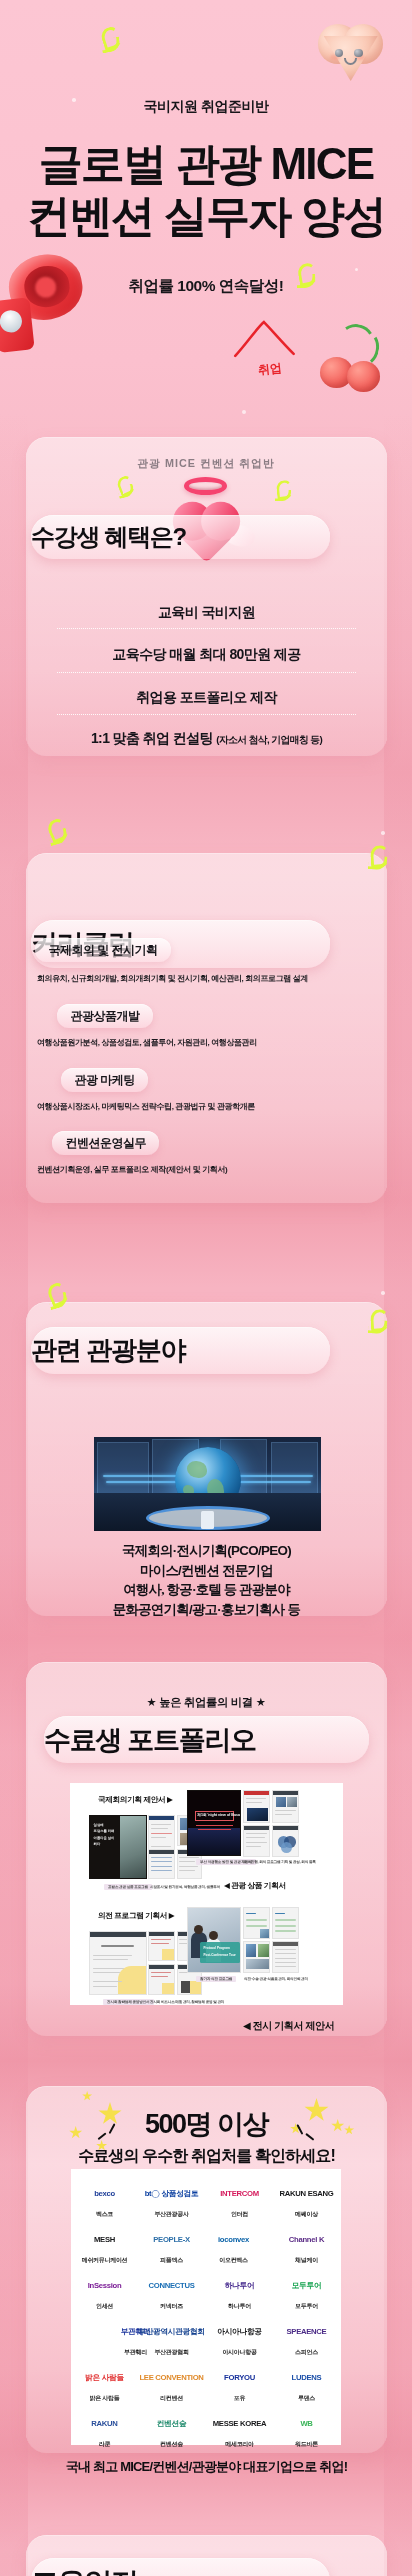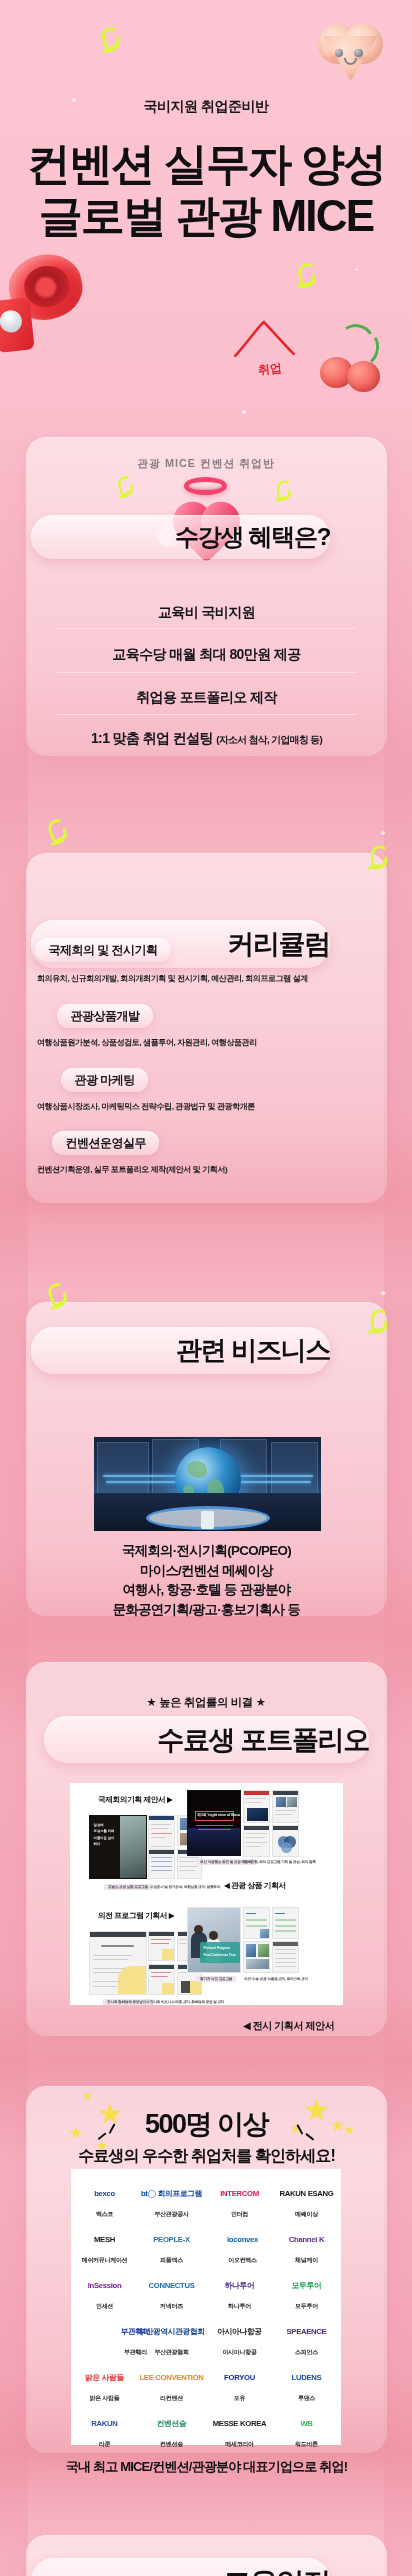--- a/index.html
+++ b/index.html
@@ -104,21 +104,21 @@
     background:linear-gradient(180deg,rgba(255,255,255,.52),rgba(255,255,255,.16));
     box-shadow:0 5.2px 14.4px rgba(222,120,140,.18), inset 0 0.5px 0 rgba(255,255,255,.6);}
 
   .eyebrow{position:absolute;left:0;width:100%;text-align:center;
     font-size:10.8px;font-weight:800;color:#8b7d84;letter-spacing:1px;}
 
   
   .pill{position:absolute;left:31px;width:299px;height:44px;border-radius:23px;
     background:linear-gradient(180deg,rgba(255,255,255,.72),rgba(255,226,232,.5));
     box-shadow:0 4.1px 10.3px rgba(226,121,142,.3), inset 0 0.5px 0 rgba(255,255,255,.85);
-    display:flex;align-items:center;justify-content:flex-end;}
+    display:flex;align-items:center;justify-content:flex-start;}
   .pill span{font-size:24px;font-weight:900;color:#0f0e11;letter-spacing:-1.3px;}
 
   
   .angel{position:absolute;left:160px;top:513px;width:93px;height:62px;z-index:0;}
   .angel .h{position:absolute;left:27px;top:3.1px;width:39px;height:39px;
     background:linear-gradient(160deg,#ff9ab4,#ef3b63 70%,#d21d45);
     transform:rotate(-45deg);border-radius:6.2px;}
   .angel .h::before,.angel .h::after{content:"";position:absolute;width:39px;height:39px;border-radius:50%;
     background:linear-gradient(160deg,#ff9ab4,#ef3b63 75%);}
   .angel .h::before{top:-19.6px;left:0;} .angel .h::after{top:0;left:19.6px;}
@@ -223,39 +223,40 @@
     </div>
 
     <div class="squiggle" style="left:99px;top:27px;transform:rotate(-4deg);"></div>
     <div class="squiggle" style="left:295px;top:263px;transform:rotate(4deg);"></div>
     <div class="dot" style="left:72px;top:98px;width:3.6px;height:3.6px;"></div>
     <div class="dot" style="left:355px;top:268px;width:3.1px;height:3.1px;"></div>
     <div class="dot" style="left:242px;top:410px;width:4.1px;height:4.1px;"></div>
 
     <div class="hero-kicker">국비지원 취업준비반</div>
     <div class="hero-title">
+      <div>글로벌 관광 MICE</div>
       <div>컨벤션 실무자 양성</div>
-      <div>글로벌 관광 MICE</div>
     </div>
 
     <div class="megaphone">
       <div class="cone"></div>
         <div class="inner"></div>
         <div class="inner2"></div>
       <div class="handle"></div>
         <div class="btn"></div>
     </div>
 
     <div class="cherry">
       <div class="stem s1"></div>
         <div class="stem s2"></div>
       <div class="ball b1"></div>
         <div class="ball b2"></div>
     </div>
 
+    <div class="hero-sub1">취업률 100% 연속달성!</div>
 
     <svg style="position:absolute;left:233px;top:319px;" width="67" height="41" viewBox="0 0 130 80">
       <path d="M4 72 C26 48, 46 18, 60 6 C74 20, 96 46, 118 68" stroke="#e8232a" stroke-width="5" fill="none" stroke-linecap="round"></path>
     </svg>
     <div class="hero-handwrite">취업</div>
   </section>
 
   <section>
     <div class="card" style="top:437px;height:319px;"></div>
 
@@ -320,21 +321,21 @@
   </section>
 
   <section>
     <div class="card" style="top:1302px;height:314px;"></div>
 
     <div class="squiggle" style="left:46px;top:1283px;transform:rotate(-10deg);"></div>
     <div class="squiggle" style="left:367px;top:1309px;transform:rotate(10deg);"></div>
     <div class="dot" style="left:381px;top:1291px;width:3.6px;height:3.6px;"></div>
 
     <div class="pill" style="top:1327px;height:47px;">
-      <span style="font-size:26px;">관련  비즈니스</span>
+      <span style="font-size:26px;">관련  관광분야</span>
     </div>
 
     <div class="photo conf-photo" style="left:94px;top:1437px;width:227px;height:94px;">
       <div class="panel" style="left:3.1px;top:5.2px;width:52px;height:57px;"></div>
       <div class="panel" style="left:58px;top:2.1px;width:47px;height:62px;"></div>
       <div class="panel" style="left:126px;top:2.1px;width:47px;height:62px;"></div>
       <div class="panel" style="left:177px;top:5.2px;width:47px;height:57px;"></div>
       <div class="wave" style="left:9.3px;top:38px;width:77px;"></div>
       <div class="wave" style="left:12.4px;top:44px;width:72px;"></div>
       <div class="wave" style="left:142px;top:38px;width:77px;"></div>
@@ -343,22 +344,22 @@
         <div class="land" style="left:12.4px;top:13.4px;width:20.6px;height:17.5px;"></div>
         <div class="land" style="left:32px;top:32px;width:17.5px;height:23px;"></div>
         <div class="land" style="left:8.2px;top:38px;width:11.3px;height:10.3px;"></div>
       </div>
       <div class="crowd"></div>
       <div class="ring"></div>
       <div class="podium"></div>
     </div>
 
     <div class="jobline" style="top:1542px;">국제회의·전시기획(PCO/PEO)</div>
-    <div class="jobline" style="top:1562px;">마이스/컨벤션 메쎄이상</div>
-    <div class="jobline" style="top:1581px;">여행사, 항공·호텔 등 관광분야</div>
+    <div class="jobline" style="top:1562px;">마이스/컨벤션 전문기업</div>
+    <div class="jobline" style="top:1581px;font-family:Liberation Serif, serif;">여행사, 항공·호텔 등 관광분야</div>
     <div class="jobline" style="top:1601px;">문화공연기획/광고·홍보기획사 등</div>
   </section>
 
   <section>
     <div class="card" style="top:1662px;height:374px;"></div>
 
     <div class="eyebrow" style="top:1695px;font-size:11.3px;color:#151418;letter-spacing:-0.3px;">★ 높은 취업률의 비결 ★</div>
 
     <div class="pill" style="top:1716px;height:47px;left:44px;width:325px;">
       <span style="font-size:27px;">수료생 포트폴리오</span>
@@ -544,40 +545,40 @@
     <div class="big500" style="top:2106px;">500명 이상</div>
     <div class="sub500" style="top:2146px;">수료생의 우수한 취업처를 확인하세요!</div>
 
     <div class="logowrap">
 
     <div class="logocell" style="left: 0px; top: 11.3px;">
           <div class="logomark" style="color: rgb(31, 63, 153);">bexco</div>
           <div class="logoname">벡스코</div>
         </div>
         <div class="logocell" style="left: 67px; top: 11.3px;">
-          <div class="logomark" style="color: rgb(11, 63, 160);">bt◯ 회의프로그램</div>
+          <div class="logomark" style="color: rgb(11, 63, 160);">bt◯ 상품성검토</div>
           <div class="logoname">부산관광공사</div>
         </div>
         <div class="logocell" style="left: 135px; top: 11.3px;">
           <div class="logomark" style="color: rgb(213, 26, 92);">INTERCOM</div>
           <div class="logoname">인터컴</div>
         </div>
         <div class="logocell" style="left: 202px; top: 11.3px;">
           <div class="logomark" style="color: rgb(23, 24, 26);">RAKUN ESANG</div>
           <div class="logoname">메쎄이상</div>
         </div>
         <div class="logocell" style="left: 0px; top: 57px;">
           <div class="logomark" style="color: rgb(23, 24, 26);">MESH</div>
           <div class="logoname">메쉬커뮤니케이션</div>
         </div>
         <div class="logocell" style="left: 67px; top: 57px;">
           <div class="logomark" style="color: rgb(45, 111, 168);">PEOPLE-X</div>
           <div class="logoname">피플엑스</div>
         </div>
-        <div class="logocell" style="left: 138px; top: 57px;">
+        <div class="logocell" style="left: 129px; top: 57px;">
           <div class="logomark" style="color: rgb(11, 99, 168);">ioconvex</div>
           <div class="logoname">이오컨벡스</div>
         </div>
         <div class="logocell" style="left: 202px; top: 57px;">
           <div class="logomark" style="color: rgb(92, 45, 134);">Channel K</div>
           <div class="logoname">채널케이</div>
         </div>
         <div class="logocell" style="left: 0px; top: 103px;">
           <div class="logomark" style="color: rgb(123, 29, 150);">InSession</div>
           <div class="logoname">인세션</div>

